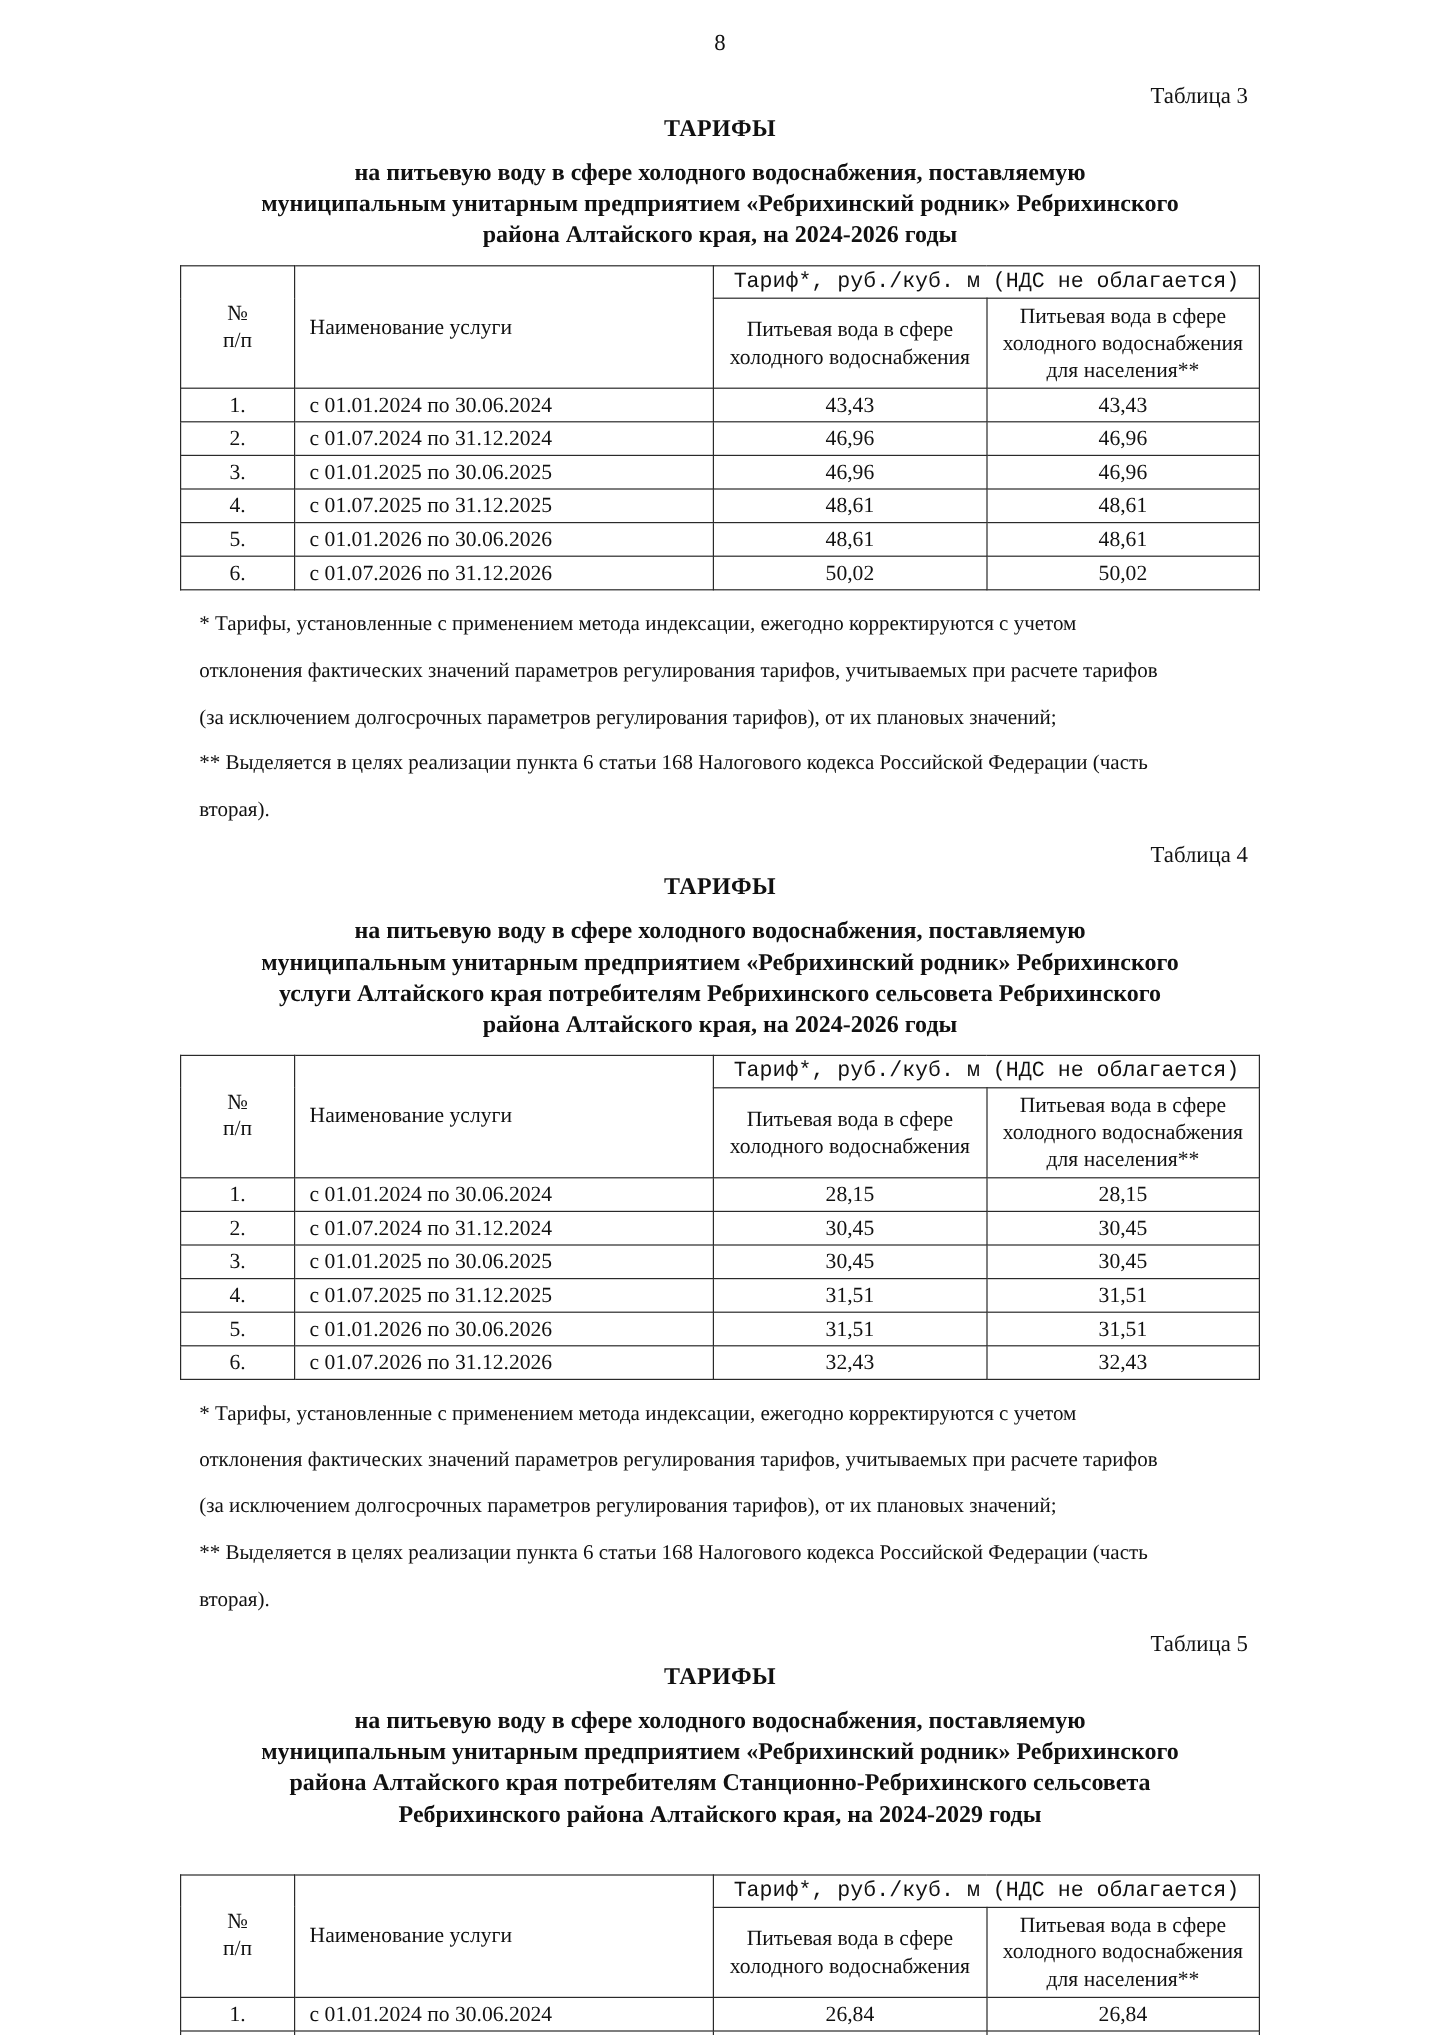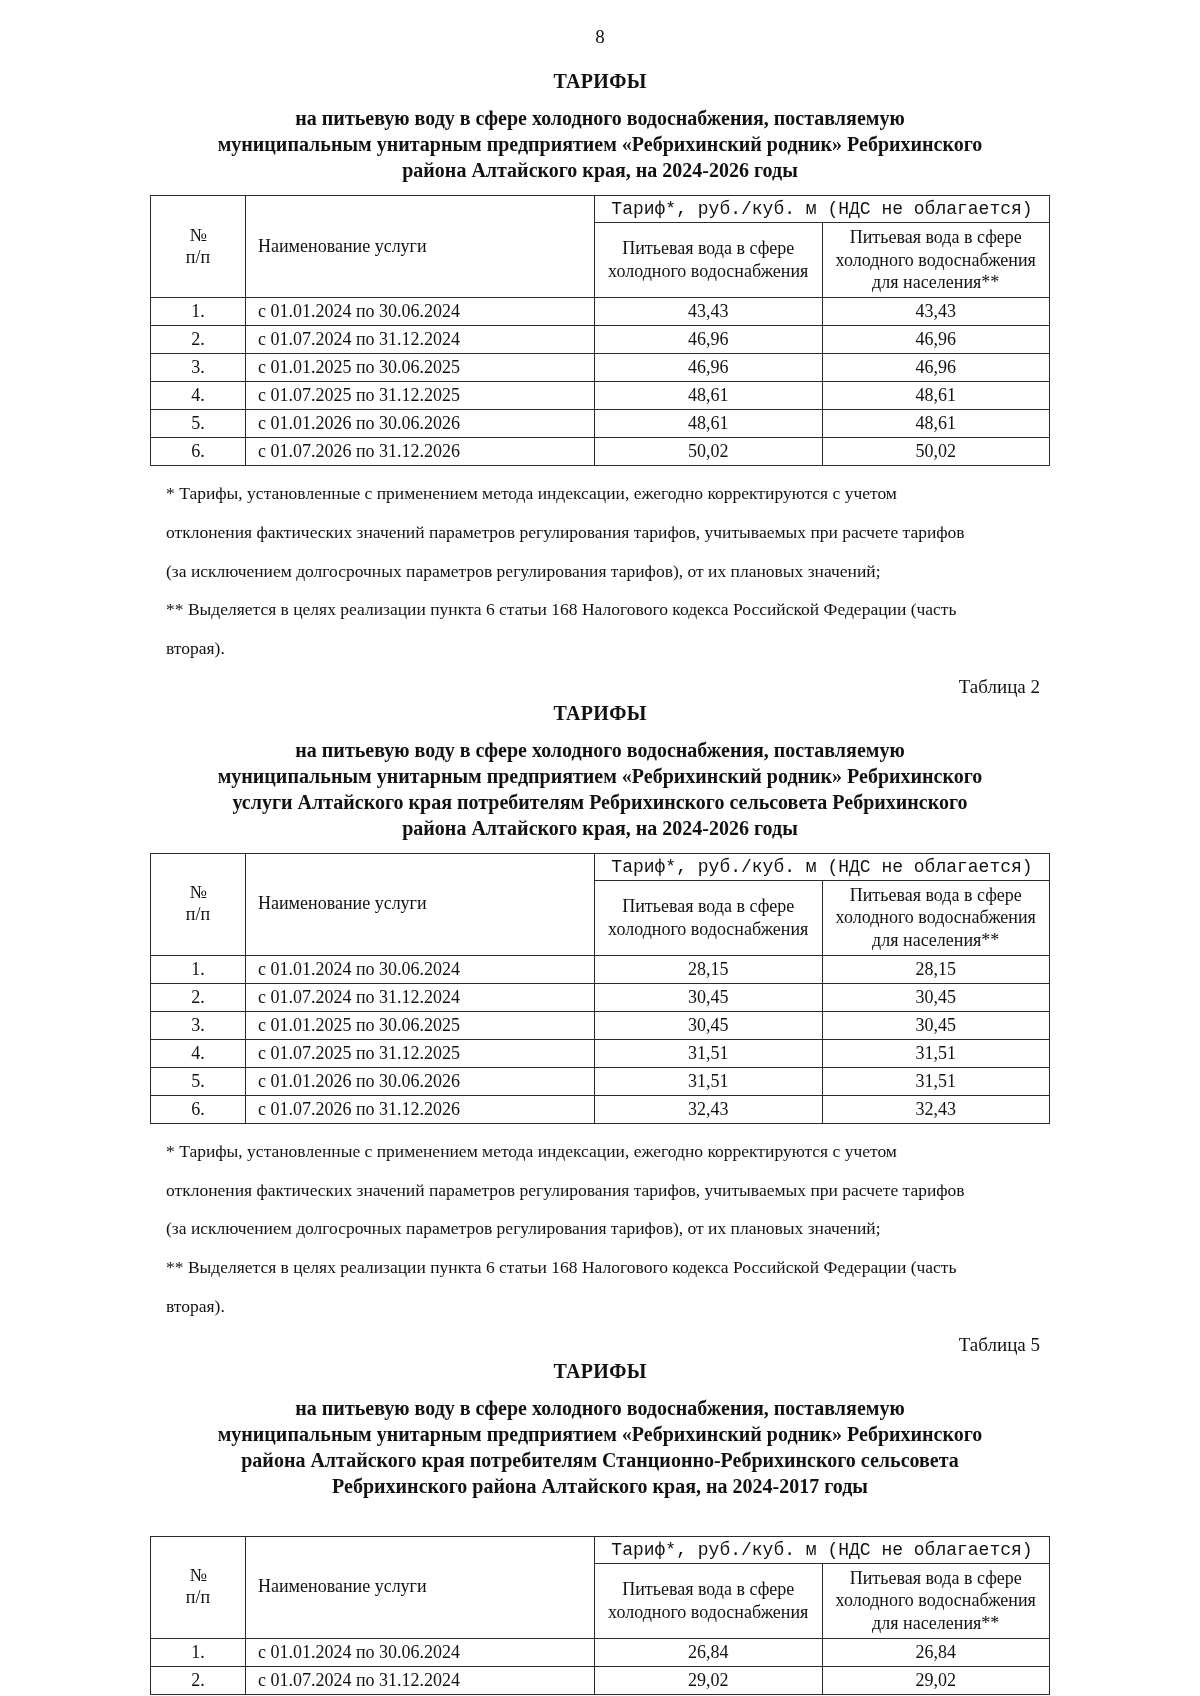--- a/index.html
+++ b/index.html
@@ -97,20 +97,21 @@
   .spacer-md { height: 18px; }
 </style>
 </head>
 <body>
 
 <div class="page">
 
   <div class="page-number">8</div>
 
   <div>
+    <div class="table-label">Таблица 3</div>
     <div class="doc-title">ТАРИФЫ</div>
     <div class="doc-subtitle">
       <div>на питьевую воду в сфере холодного водоснабжения, поставляемую</div>
       <div>муниципальным унитарным предприятием «Ребрихинский родник» Ребрихинского</div>
       <div>района Алтайского края, на 2024-2026 годы</div>
     </div>
 
     <table class="tariff">
       <tbody>
           <tr>
@@ -175,21 +176,21 @@
     <div class="notes">
       <p class="note-first">*  Тарифы, установленные с применением метода индексации, ежегодно корректируются с учетом</p>
       <p>отклонения фактических значений параметров регулирования тарифов, учитываемых при расчете тарифов</p>
       <p>(за исключением долгосрочных параметров регулирования тарифов), от их плановых значений;</p>
       <p>** Выделяется в целях реализации пункта 6 статьи 168 Налогового кодекса Российской Федерации (часть</p>
       <p>вторая).</p>
     </div>
   </div>
 
   <div>
-    <div class="table-label">Таблица 2</div>
+    <div class="table-label">Таблица 4</div>
     <div class="doc-title">ТАРИФЫ</div>
     <div class="doc-subtitle">
       <div>на питьевую воду в сфере холодного водоснабжения, поставляемую</div>
       <div>муниципальным унитарным предприятием «Ребрихинский родник» Ребрихинского</div>
       <div>услуги Алтайского края потребителям Ребрихинского сельсовета Ребрихинского</div>
       <div>района Алтайского края, на 2024-2026 годы</div>
     </div>
 
     <table class="tariff">
       <tbody>
@@ -261,21 +262,21 @@
     </div>
   </div>
 
   <div>
     <div class="table-label">Таблица 5</div>
     <div class="doc-title">ТАРИФЫ</div>
     <div class="doc-subtitle">
       <div>на питьевую воду в сфере холодного водоснабжения, поставляемую</div>
       <div>муниципальным унитарным предприятием «Ребрихинский родник» Ребрихинского</div>
       <div>района Алтайского края потребителям Станционно-Ребрихинского сельсовета</div>
-      <div>Ребрихинского района Алтайского края, на 2024-2017 годы</div>
+      <div>Ребрихинского района Алтайского края, на 2024-2029 годы</div>
     </div>
 
     <div class="spacer-md"></div>
 
     <table class="tariff">
       <tbody>
           <tr>
         <th class="col-num rowhead" rowspan="2">
           <span>№</span><br>
           <span>п/п</span>

